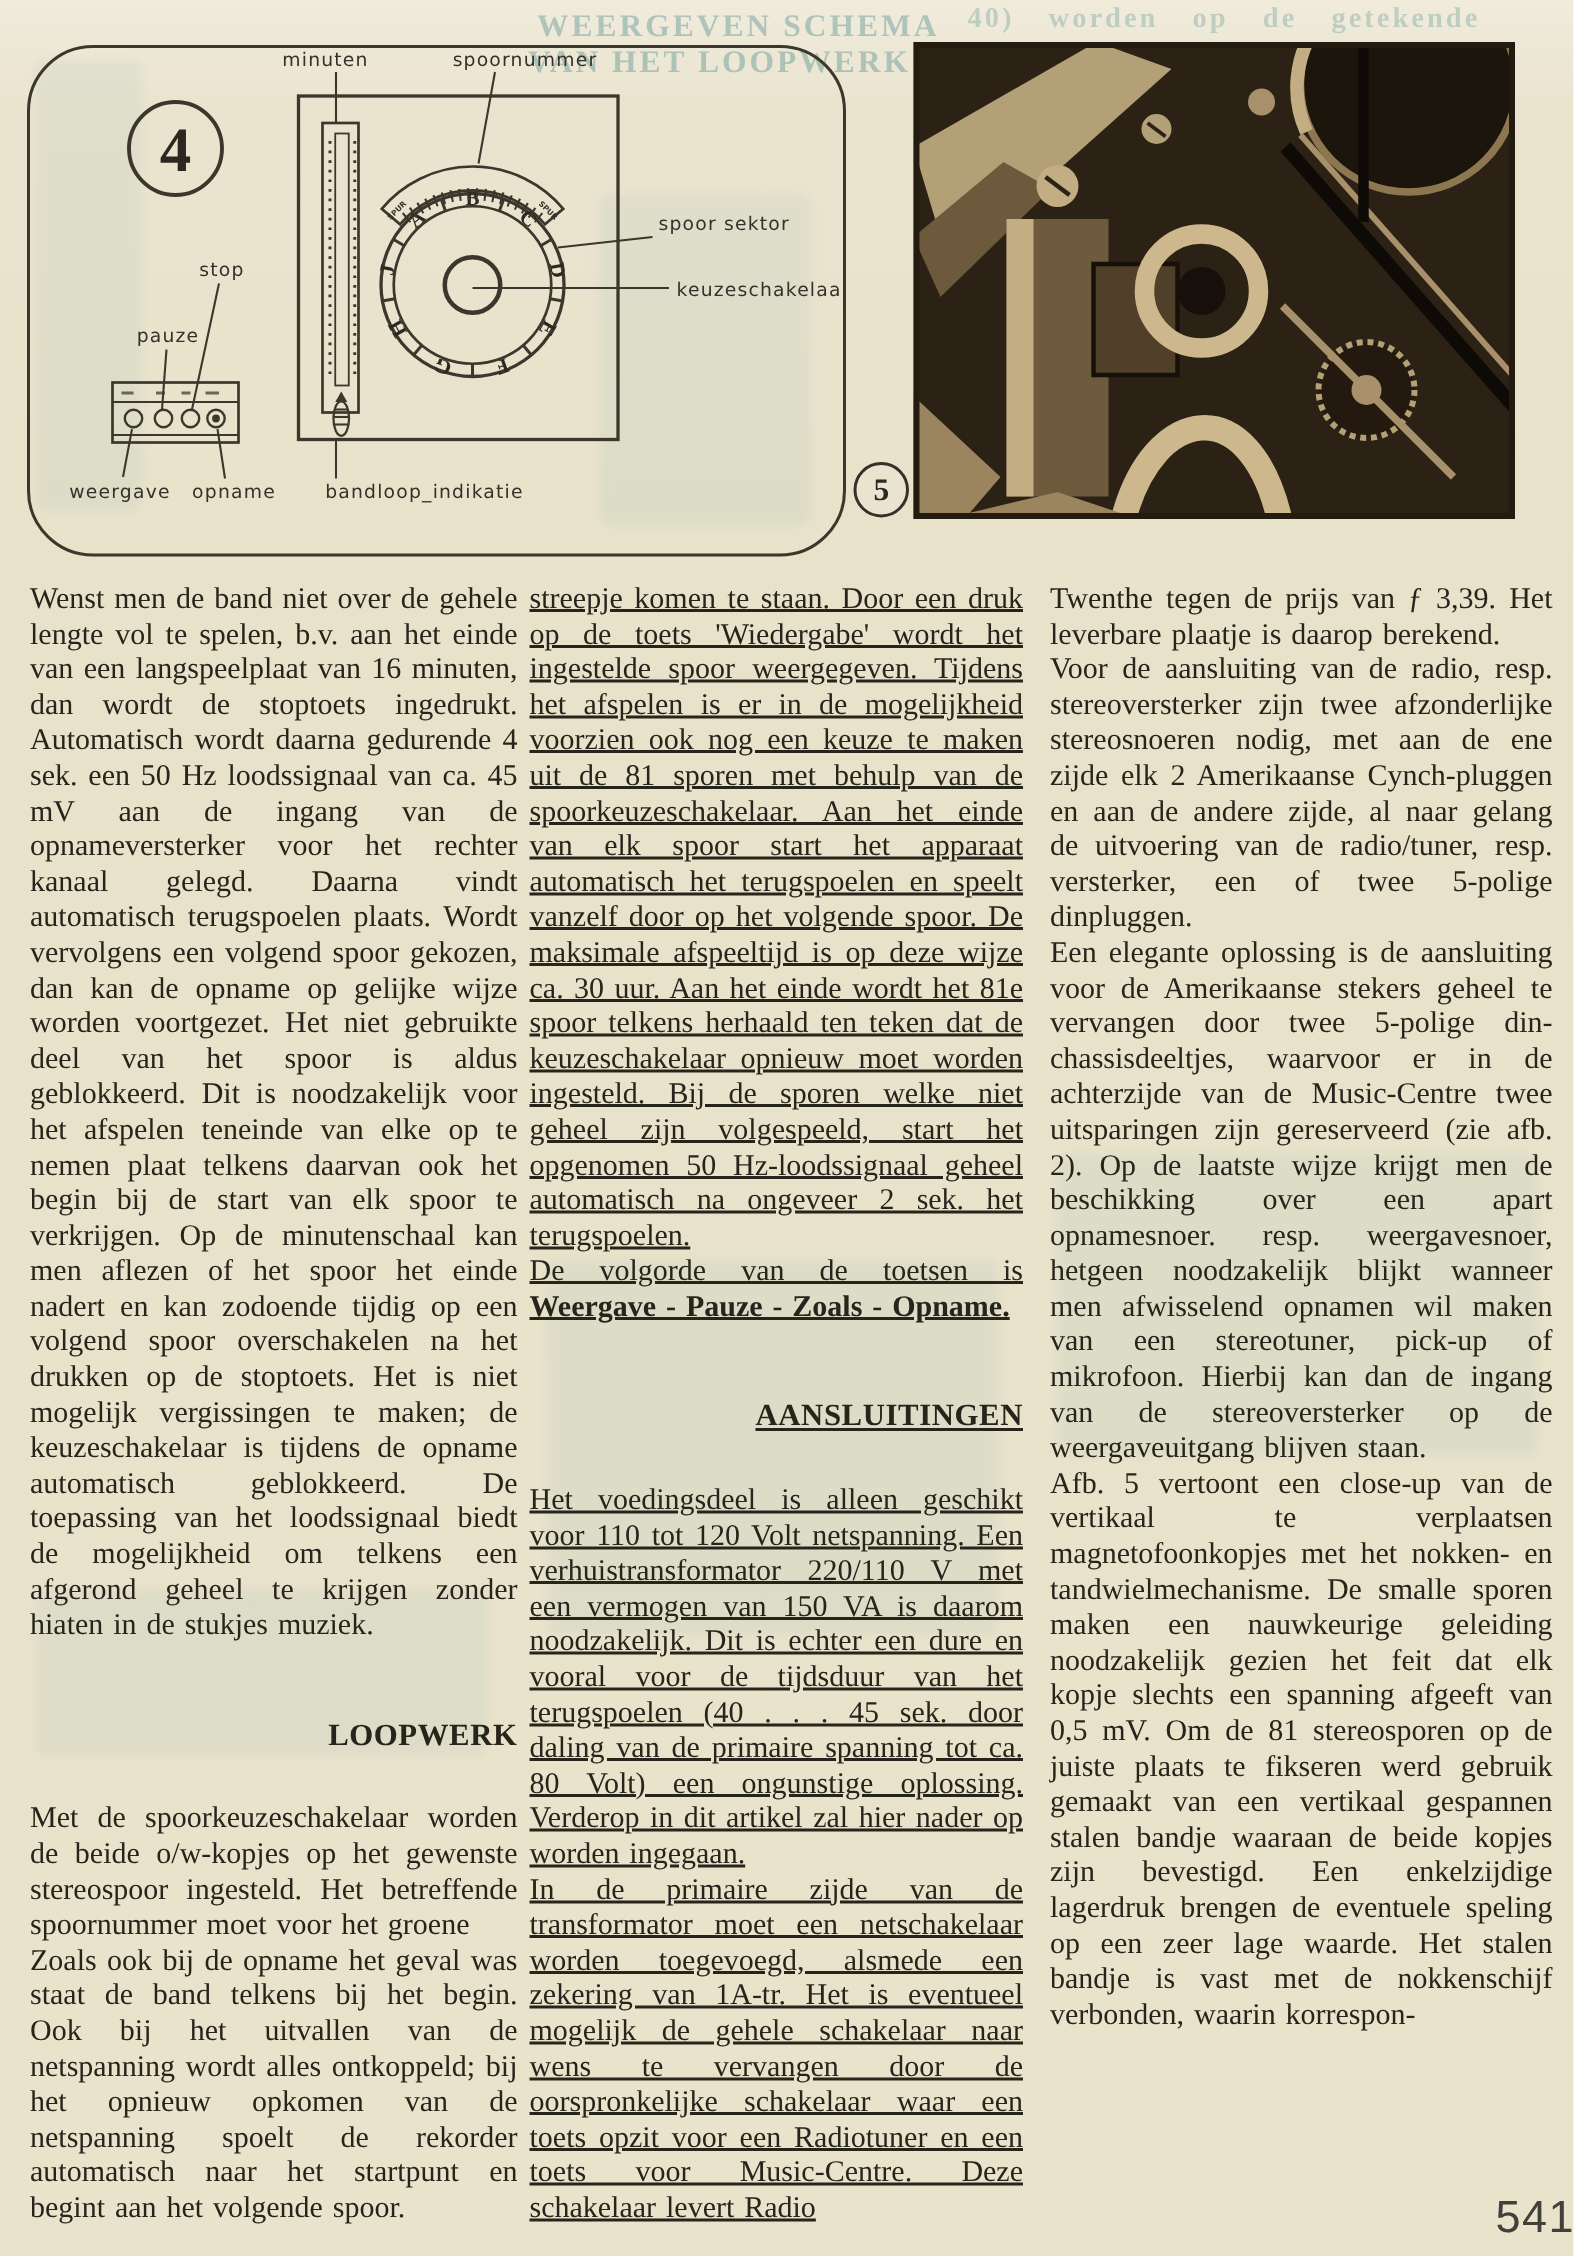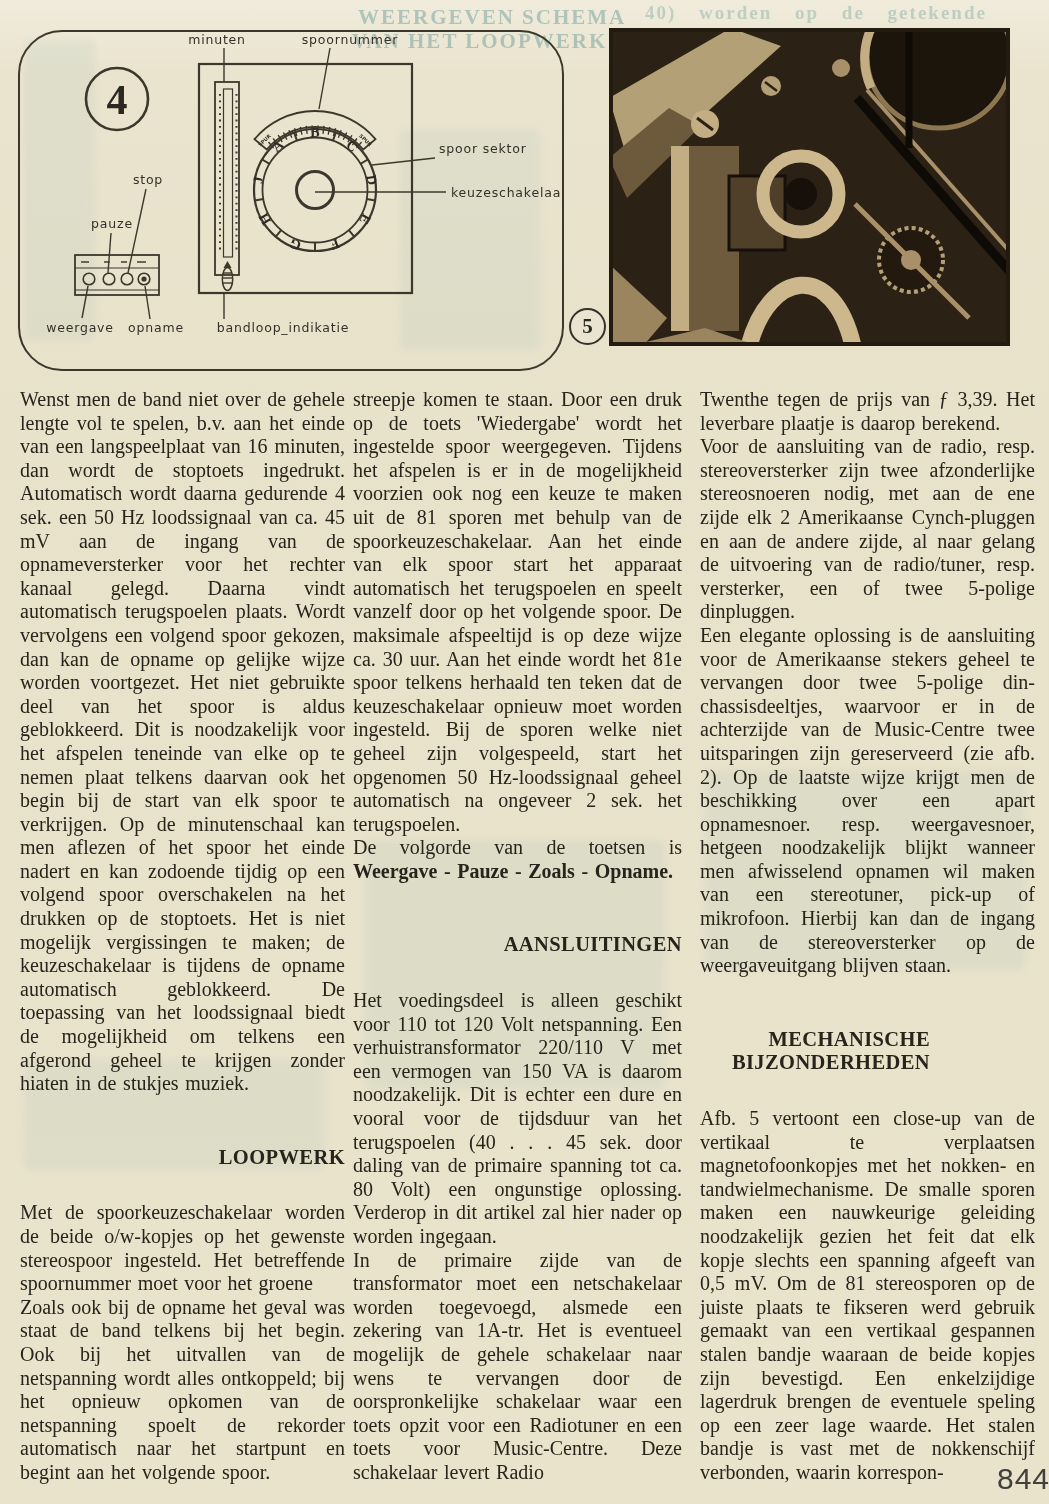--- a/index.html
+++ b/index.html
@@ -177,30 +177,29 @@
   </div>
   <div class="badge5">5</div>
 
   <div class="col" style="left:20px; width:325px;">
     <p>Wenst men de band niet over de gehele lengte vol te spelen, b.v. aan het einde van een langspeelplaat van 16 minuten, dan wordt de stoptoets ingedrukt. Automatisch wordt daarna gedurende 4 sek. een 50 Hz loodssignaal van ca. 45 mV aan de ingang van de opnameversterker voor het rechter kanaal gelegd. Daarna vindt automatisch terugspoelen plaats. Wordt vervolgens een volgend spoor gekozen, dan kan de opname op gelijke wijze worden voortgezet. Het niet gebruikte deel van het spoor is aldus geblokkeerd. Dit is noodzakelijk voor het afspelen teneinde van elke op te nemen plaat telkens daarvan ook het begin bij de start van elk spoor te verkrijgen. Op de minutenschaal kan men aflezen of het spoor het einde nadert en kan zodoende tijdig op een volgend spoor overschakelen na het drukken op de stoptoets. Het is niet mogelijk vergissingen te maken; de keuzeschakelaar is tijdens de opname automatisch geblokkeerd. De toepassing van het loodssignaal biedt de mogelijkheid om telkens een afgerond geheel te krijgen zonder hiaten in de stukjes muziek.</p>
     <p class="sect">LOOPWERK</p>
     <p>Met de spoorkeuzeschakelaar worden de beide o/w-kopjes op het gewenste stereospoor ingesteld. Het betreffende spoornummer moet voor het groene</p>
     <p>Zoals ook bij de opname het geval was staat de band telkens bij het begin. Ook bij het uitvallen van de netspanning wordt alles ontkoppeld; bij het opnieuw opkomen van de netspanning spoelt de rekorder automatisch naar het startpunt en begint aan het volgende spoor.</p>
   </div>
 
-  <div class="col" style="left:353px; width:329px;">
+  <div class="col" style="left:353px; width:329px;text-decoration:underline;">
     <p>streepje komen te staan. Door een druk op de toets 'Wiedergabe' wordt het ingestelde spoor weergegeven. Tijdens het afspelen is er in de mogelijkheid voorzien ook nog een keuze te maken uit de 81 sporen met behulp van de spoorkeuzeschakelaar. Aan het einde van elk spoor start het apparaat automatisch het terugspoelen en speelt vanzelf door op het volgende spoor. De maksimale afspeeltijd is op deze wijze ca. 30 uur. Aan het einde wordt het 81e spoor telkens herhaald ten teken dat de keuzeschakelaar opnieuw moet worden ingesteld. Bij de sporen welke niet geheel zijn volgespeeld, start het opgenomen 50 Hz-loodssignaal geheel automatisch na ongeveer 2 sek. het terugspoelen.</p>
     <p><span>De volgorde van de toetsen is </span><b>Weergave - Pauze - Zoals - Opname.</b></p>
     <p class="sect">AANSLUITINGEN</p>
     <p>Het voedingsdeel is alleen geschikt voor 110 tot 120 Volt netspanning. Een verhuistransformator 220/110 V met een vermogen van 150 VA is daarom noodzakelijk. Dit is echter een dure en vooral voor de tijdsduur van het terugspoelen (40 . . . 45 sek. door daling van de primaire spanning tot ca. 80 Volt) een ongunstige oplossing. Verderop in dit artikel zal hier nader op worden ingegaan.</p>
     <p>In de primaire zijde van de transformator moet een netschakelaar worden toegevoegd, alsmede een zekering van 1A-tr. Het is eventueel mogelijk de gehele schakelaar naar wens te vervangen door de oorspronkelijke schakelaar waar een toets opzit voor een Radiotuner en een toets voor Music-Centre. Deze schakelaar levert Radio</p>
   </div>
 
   <div class="col" style="left:700px; width:335px;">
     <p>Twenthe tegen de prijs van ƒ 3,39. Het leverbare plaatje is daarop berekend.</p>
     <p>Voor de aansluiting van de radio, resp. stereoversterker zijn twee afzonderlijke stereosnoeren nodig, met aan de ene zijde elk 2 Amerikaanse Cynch-pluggen en aan de andere zijde, al naar gelang de uitvoering van de radio/tuner, resp. versterker, een of twee 5-polige dinpluggen.</p>
     <p>Een elegante oplossing is de aansluiting voor de Amerikaanse stekers geheel te vervangen door twee 5-polige din-chassisdeeltjes, waarvoor er in de achterzijde van de Music-Centre twee uitsparingen zijn gereserveerd (zie afb. 2). Op de laatste wijze krijgt men de beschikking over een apart opnamesnoer. resp. weergavesnoer, hetgeen noodzakelijk blijkt wanneer men afwisselend opnamen wil maken van een stereotuner, pick-up of mikrofoon. Hierbij kan dan de ingang van de stereoversterker op de weergaveuitgang blijven staan.</p>
-    <p class="sect" style="width:230px;">MECHANISCHE BIJZONDERHEDEN</p>
     <p>Afb. 5 vertoont een close-up van de vertikaal te verplaatsen magnetofoonkopjes met het nokken- en tandwielmechanisme. De smalle sporen maken een nauwkeurige geleiding noodzakelijk gezien het feit dat elk kopje slechts een spanning afgeeft van 0,5 mV. Om de 81 stereosporen op de juiste plaats te fikseren werd gebruik gemaakt van een vertikaal gespannen stalen bandje waaraan de beide kopjes zijn bevestigd. Een enkelzijdige lagerdruk brengen de eventuele speling op een zeer lage waarde. Het stalen bandje is vast met de nokkenschijf verbonden, waarin korrespon-</p>
   </div>
 
-  <div class="pagenum">844</div>
+  <div class="pagenum">541</div>
 </div>
 
 </body></html>

